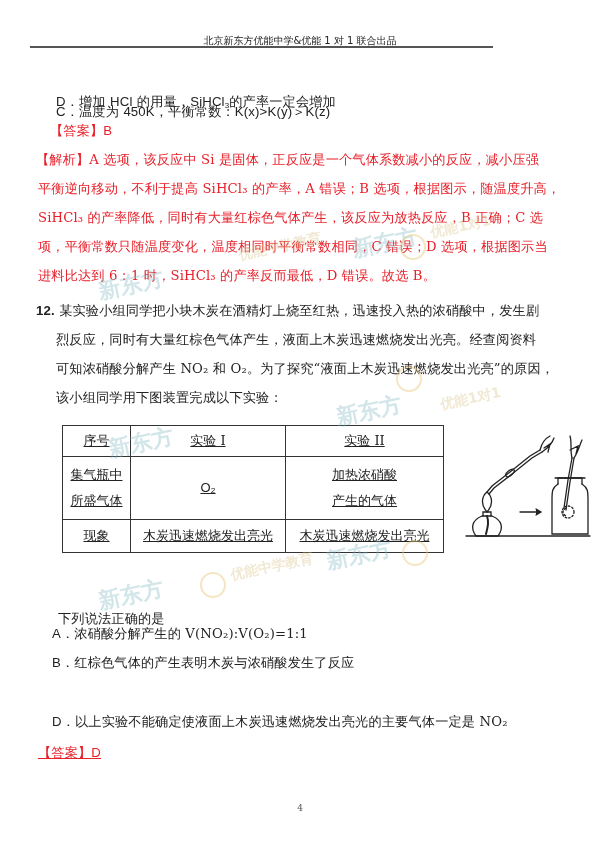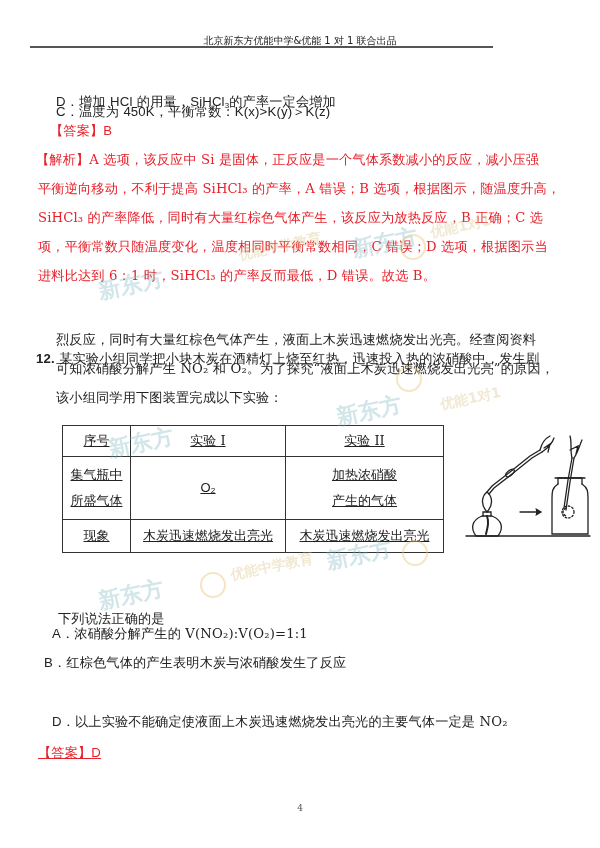--- a/index.html
+++ b/index.html
@@ -84,21 +84,21 @@
   </div>
 
   <div class="line red" style="left:22px; top:151px;margin-left:14px;">
     <span>【解析】</span><span>A 选项，该反应中 Si 是固体，正反应是一个气体系数减小的反应，减小压强</span>
   </div>
   <div class="line red" style="left:38px; top:180px;">平衡逆向移动，不利于提高 SiHCl₃ 的产率，A 错误；B 选项，根据图示，随温度升高，</div>
   <div class="line red" style="left:38px; top:209px;">SiHCl₃ 的产率降低，同时有大量红棕色气体产生，该反应为放热反应，B 正确；C 选</div>
   <div class="line red" style="left:38px; top:238px;">项，平衡常数只随温度变化，温度相同时平衡常数相同，C 错误；D 选项，根据图示当</div>
   <div class="line red" style="left:38px; top:267px;">进料比达到 6：1 时，SiHCl₃ 的产率反而最低，D 错误。故选 B。</div>
 
-  <div class="line" style="left:36px; top:302px;margin-top:48px;">
+  <div class="line" style="left:36px; top:302px;">
     <span class="sans" style="font-weight:bold;">12.</span>
     <span>某实验小组同学把小块木炭在酒精灯上烧至红热，迅速投入热的浓硝酸中，发生剧</span>
   </div>
   <div class="line" style="left:56px; top:331px;">烈反应，同时有大量红棕色气体产生，液面上木炭迅速燃烧发出光亮。经查阅资料</div>
   <div class="line" style="left:56px; top:389px;">该小组同学用下图装置完成以下实验：</div>
   <div class="line" style="left:56px; top:360px;">可知浓硝酸分解产生 NO₂ 和 O₂。为了探究“液面上木炭迅速燃烧发出光亮”的原因，</div>
 
   <table class="exp-table">
     <tbody>
         <tr class="r0">
@@ -150,21 +150,21 @@
       <path d="M108 80 C104 82 104 86 108 88" stroke-dasharray="2 2"></path>
       <circle cx="110" cy="84" r="6" stroke-dasharray="1.5 2"></circle>
       <path d="M114 30 C112 22 114 14 112 8 M116 30 C120 24 122 16 124 12 M112 22 L120 18 L118 26"></path>
     </g>
   </svg>
 
   <div class="line" style="left:58px; top:590px;margin-top:20px;">下列说法正确的是</div>
   <div class="line" style="left:52px; top:625px;">
     <span class="sans">A．</span><span>浓硝酸分解产生的 V(NO₂):V(O₂)=1:1</span>
   </div>
-  <div class="line" style="left:44px; top:654px;">
+  <div class="line" style="left:52px; top:654px;">
     <span class="sans">B．</span><span>红棕色气体的产生表明木炭与浓硝酸发生了反应</span>
   </div>
   <div class="line" style="left:52px; top:713px;">
     <span class="sans">D．</span><span>以上实验不能确定使液面上木炭迅速燃烧发出亮光的主要气体一定是 NO₂</span>
   </div>
 
   <div class="line red" style="left:38px; top:744px;text-decoration:underline;">
     <span>【答案】</span><span class="sans">D</span>
   </div>
 

